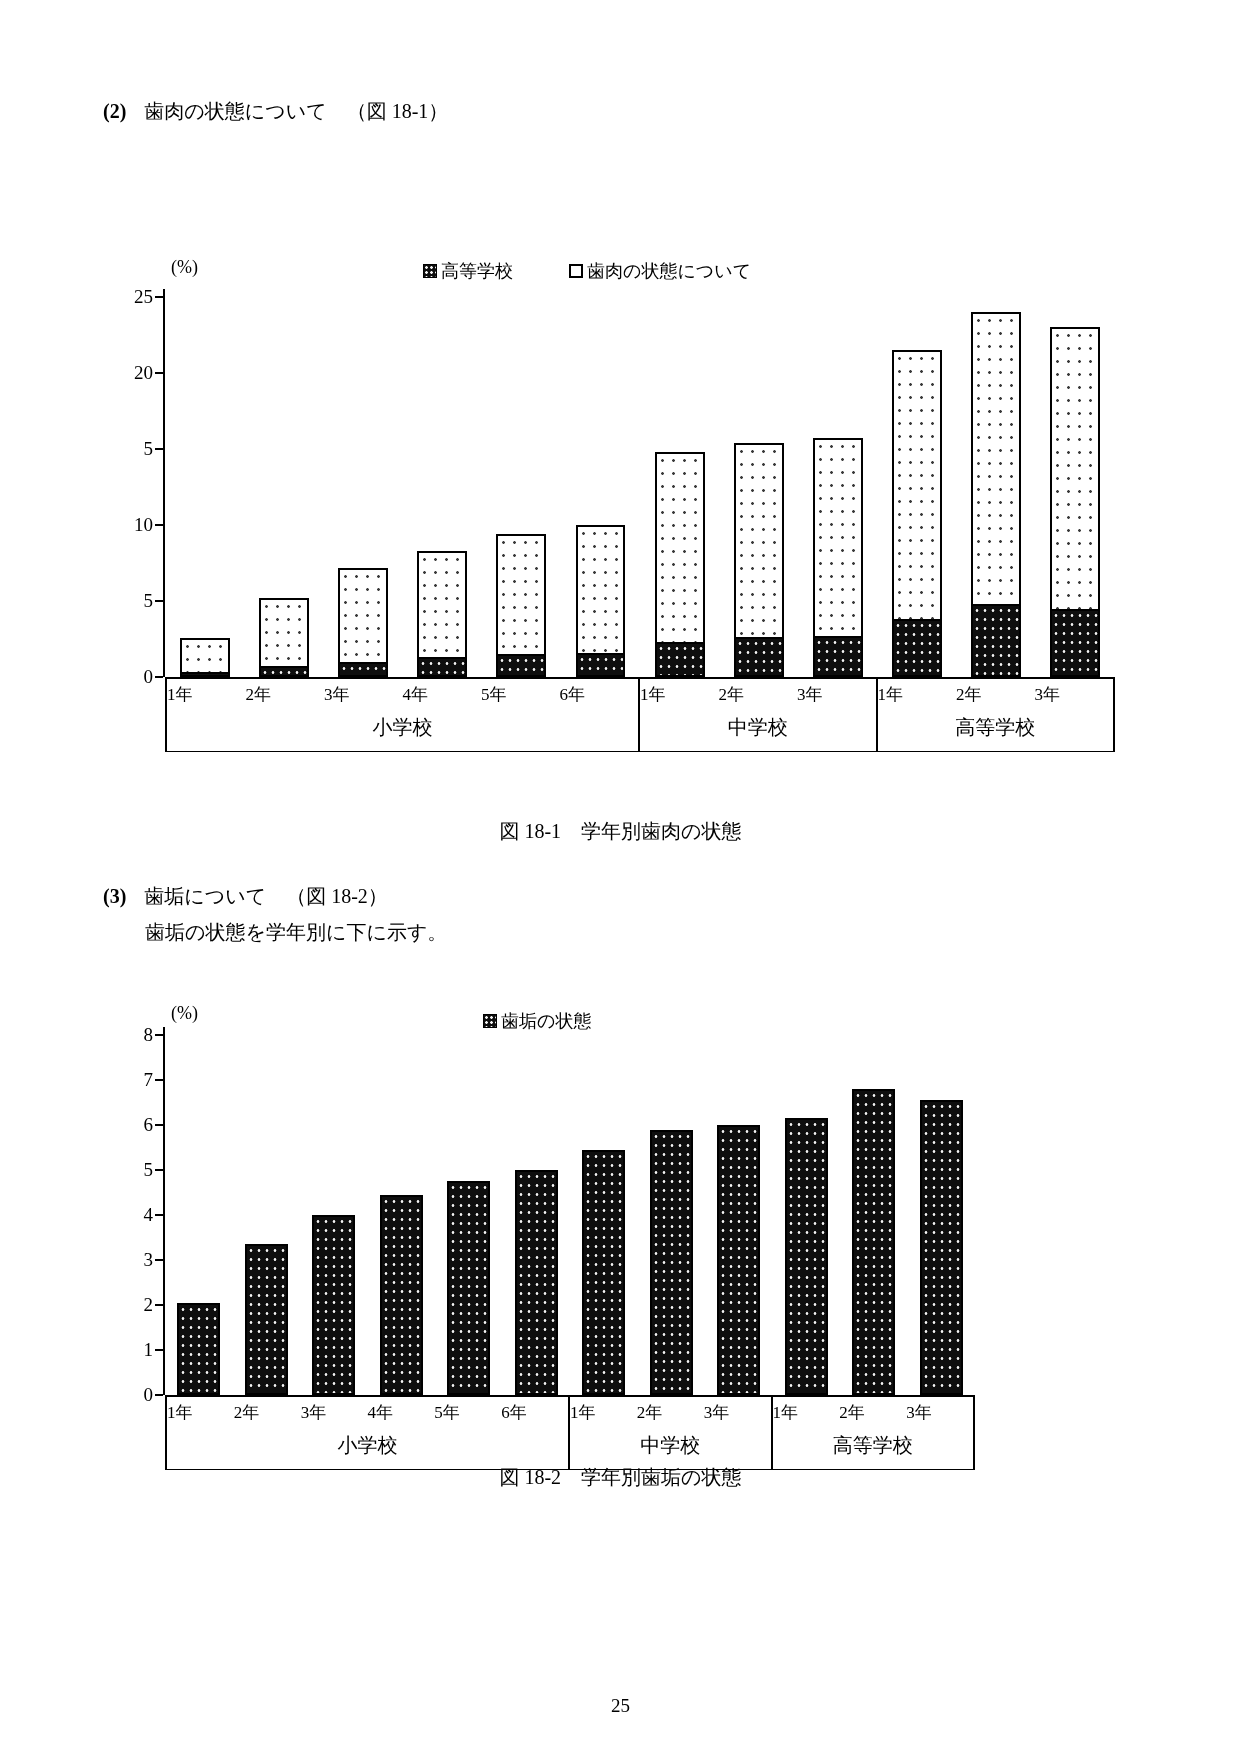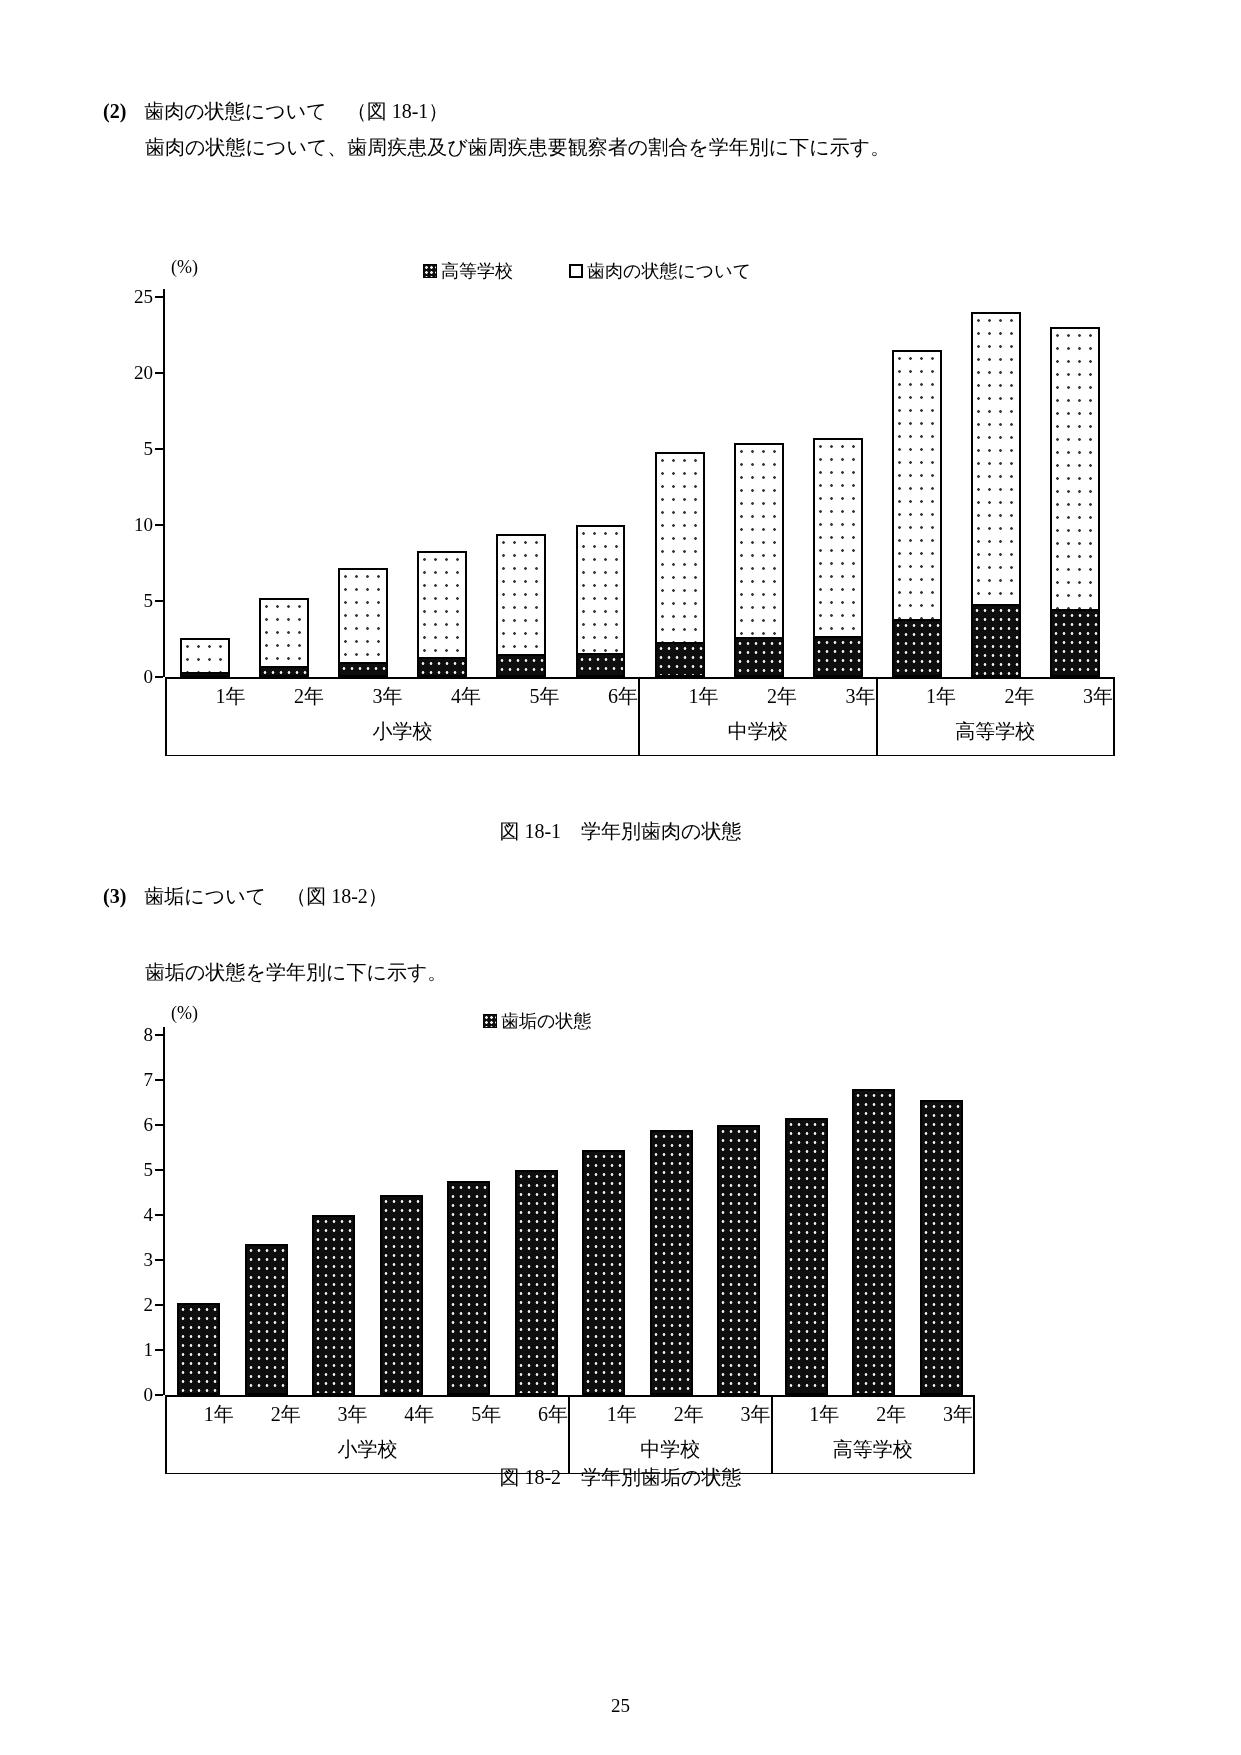--- a/index.html
+++ b/index.html
@@ -48,32 +48,31 @@
   .swatch{width:12px;height:12px;margin-right:4px;flex:0 0 auto;}
   .swatch-dark{background:#0e0e0e;border:1px solid #000;
     background-image:radial-gradient(circle,rgba(255,255,255,.95) 1px,transparent 1.6px);background-size:5px 5px;}
   .swatch-open{background:#fff;border:2px solid #000;width:10px;height:10px;}
   
   .label-box{display:flex;width:100%;border-left:2px solid #000;border-right:2px solid #000;
              border-bottom:1px solid #000;box-sizing:border-box;}
   .label-group{display:flex;flex-direction:column;box-sizing:border-box;}
   .label-group + .label-group{border-left:2px solid #000;}
   .grade-row{display:flex;}
-  .grade-cell{flex:1;text-align:right;font-size:20px;}
+  .grade-cell{flex:1;text-align:left;font-size:17px;}
   .school-cell{text-align:center;font-size:20px;}
 </style>
 </head>
 <body>
 
 <div class="page">
 
   <div class="sec-heading" style="top:97px;">
     <span class="marker">(2)</span><span>歯肉の状態について　（図 18-1）</span>
   </div>
-  <div class="sec-body" style="top:133px;">歯肉の状態について、歯周疾患及び歯周疾患要観察者の割合を学年別に下に示す。</div>
 
   <div class="chart" id="chart1" style="left:165px;top:297px;width:950px;">
     <div class="unit-label" style="left:6px;top:-40px;">(%)</div>
     <div class="legend" style="left:258px;top:-38px;">
       <span class="legend-item" style="margin-right:56px;">
         <span class="swatch swatch-dark"></span>
         <span>高等学校</span>
       </span>
       <span class="legend-item">
         <span class="swatch swatch-open"></span>
@@ -204,21 +203,21 @@
           <div class="school-cell" style="padding: 4px 0px 10px;">高等学校</div>
         </div>
       </div>
   </div>
 
   <div class="caption" style="top:818px;">図 18-1　学年別歯肉の状態</div>
 
   <div class="sec-heading" style="top:882px;">
     <span class="marker">(3)</span><span>歯垢について　（図 18-2）</span>
   </div>
-  <div class="sec-body" style="top:958px;">歯垢の状態を学年別に下に示す。</div>
+  <div class="sec-body" style="top:918px;">歯垢の状態を学年別に下に示す。</div>
 
   <div class="chart" id="chart2" style="left:165px;top:1035px;width:810px;">
     <div class="unit-label" style="left:6px;top:-32px;">(%)</div>
     <div class="legend" style="left:318px;top:-26px;">
       <span class="legend-item">
         <span class="swatch swatch-dark"></span>
         <span>歯垢の状態</span>
       </span>
     </div>
     <div class="plot" style="height:360px;">

